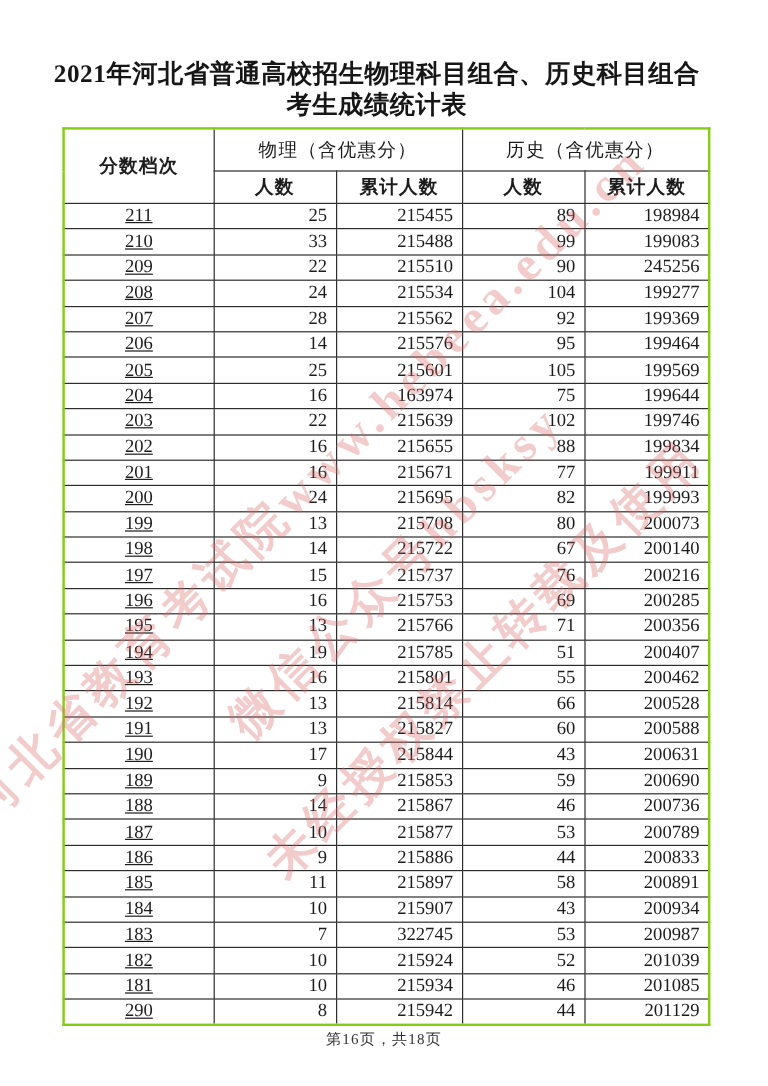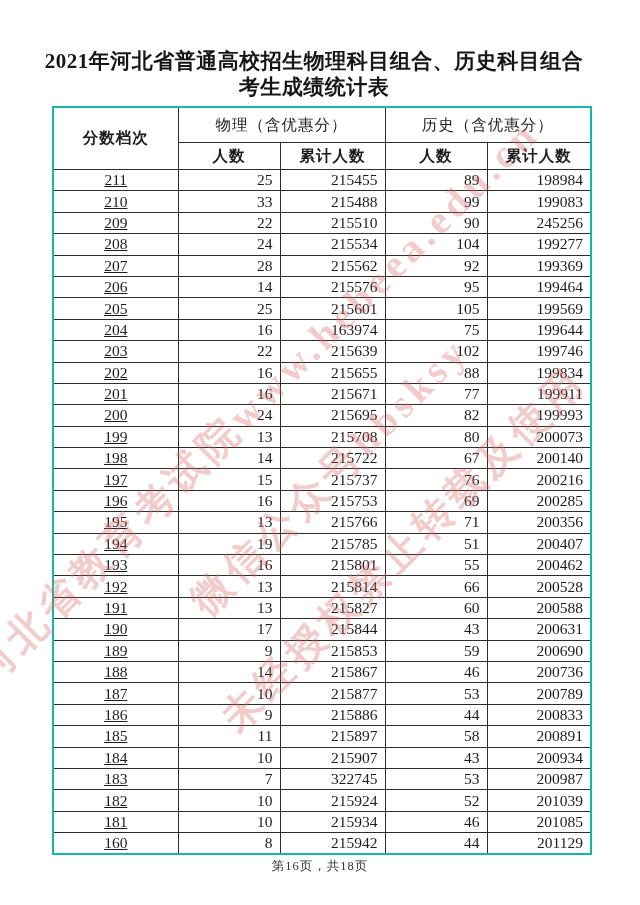--- a/index.html
+++ b/index.html
@@ -45,21 +45,21 @@
   table.score-table col.c-pcum  { width: 105px; }
   table.score-table col.c-hcount { width: 102px; }
   table.score-table col.c-hcum  { width: 104px; }
   table.score-table th, table.score-table td {
     border: 1.6px solid #2d2d2d;
     padding: 0;
     font-size: 15.5px;
     overflow: hidden;
     white-space: nowrap;
   }
-  table.score-table { border: 2px solid #14b8a6; }
+  table.score-table { border: 2px solid #84cc16; }
   th.group {
     height: 34px;
     font-weight: normal;
     font-size: 16px;
     letter-spacing: 1px;
   }
   th.sub {
     height: 26px;
     font-weight: bold;
     text-align: center;
@@ -348,21 +348,21 @@
           <td class="num">201039</td>
         </tr>
         <tr>
           <td class="score">181</td>
           <td class="num">10</td>
           <td class="num">215934</td>
           <td class="num">46</td>
           <td class="num">201085</td>
         </tr>
         <tr>
-          <td class="score">160</td>
+          <td class="score">290</td>
           <td class="num">8</td>
           <td class="num">215942</td>
           <td class="num">44</td>
           <td class="num">201129</td>
         </tr>
       </tbody>
   </table>
 
   <div class="watermark">
     <div class="wm-line">河北省教育考试院www.hebeea.edu.cn</div>

